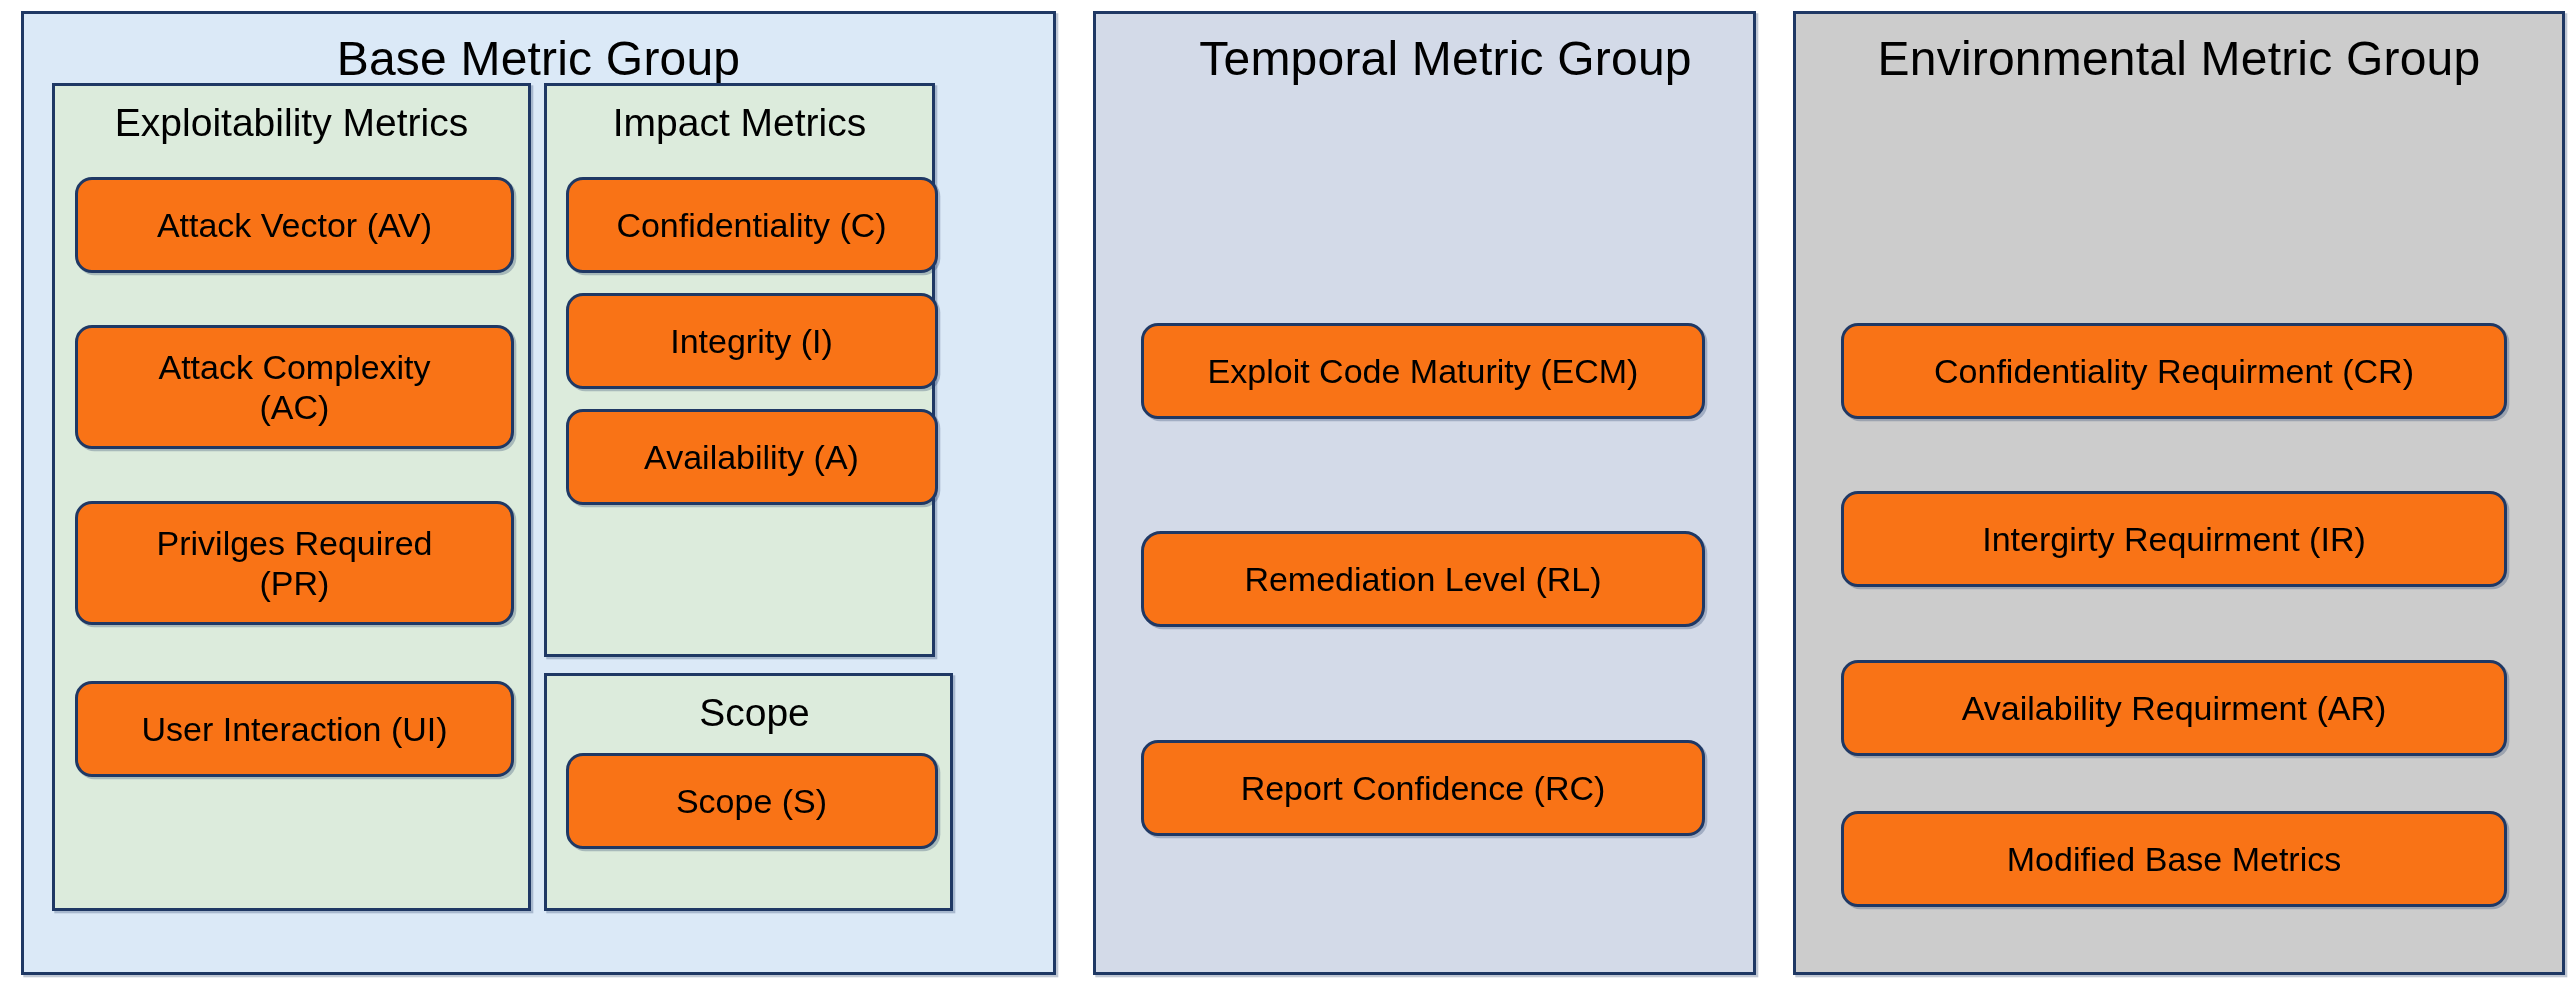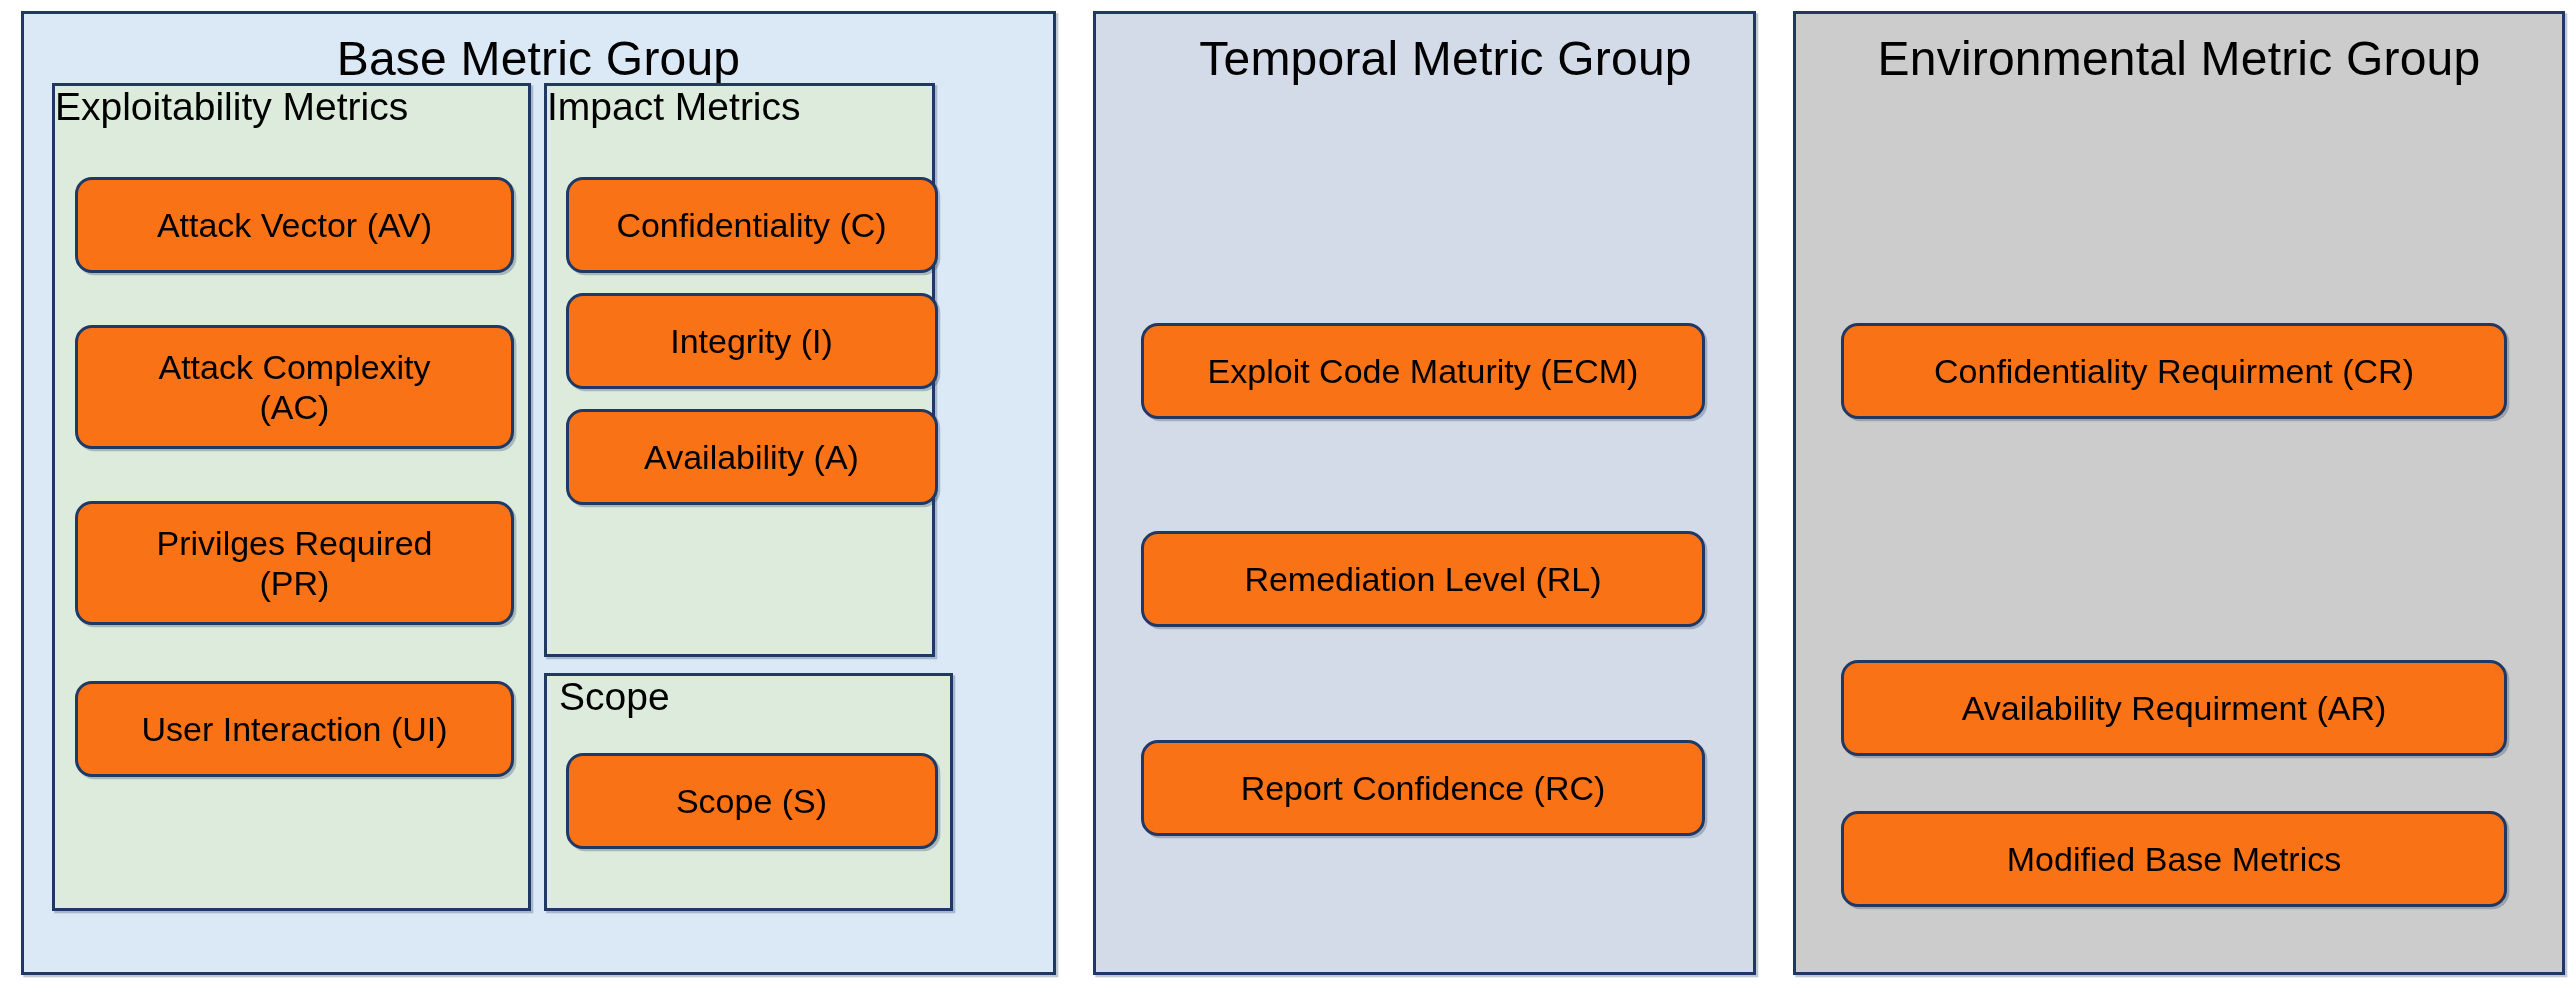--- a/index.html
+++ b/index.html
@@ -67,24 +67,25 @@
 
   
   .subgroup {
     position: absolute;
     box-sizing: border-box;
     border: 3.9px solid #1f3864;
     background: #dcebdc;
     box-shadow: 2.3px 2.3px 0 rgba(31,56,100,0.28);
   }
   .subgroup-title {
+    text-align: center;
     font-size: 39px;
     line-height: 1.05;
     white-space: nowrap;
-    margin-top: 1px;
+    margin-top: 17px;
   }
 
   #sub-exploitability {
     left: 28px;
     top: 69px;
     width: 479px;
     height: 828px;
   }
   #sub-impact {
     left: 520px;
@@ -129,21 +130,21 @@
   
   #chip-c { left: 18.5px; top: 91px; width: 372px; height: 96px; }
   #chip-i { left: 18.5px; top: 207px; width: 372px; height: 96px; }
   #chip-a { left: 18.5px; top: 323px; width: 372px; height: 96px; }
 
   
   #chip-s { left: 18.5px; top: 77px; width: 372px; height: 96px; }
 
   
   #chip-ecm { left: 45px; top: 309px; width: 564px; height: 96px; }
-  #chip-rl  { left: 45px; top: 517px; width: 564px; height: 96px; }
+  #chip-rl  { left: 45px; top: 517px; width: 564px; height: 96px; border-radius: 20px; }
   #chip-rc  { left: 45px; top: 726px; width: 564px; height: 96px; }
 
   
   #chip-cr  { left: 45px; top: 309px; width: 666px; height: 96px; }
   #chip-ir  { left: 45px; top: 477px; width: 666px; height: 96px; }
   #chip-ar  { left: 45px; top: 646px; width: 666px; height: 96px; }
   #chip-mbm { left: 45px; top: 797px; width: 666px; height: 96px; }
 </style>
 </head>
 <body>
@@ -222,20 +223,23 @@
   </div>
 
   <div class="panel" id="panel-environmental">
 
     <div class="panel-title">Environmental Metric Group</div>
 
     <div class="chip" id="chip-cr">
       <span class="chip-label">Confidentiality Requirment (CR)</span>
     </div>
 
+    <div class="chip" id="chip-ir">
+      <span class="chip-label">Intergirty Requirment (IR)</span>
+    </div>
 
     <div class="chip" id="chip-ar">
       <span class="chip-label">Availability Requirment (AR)</span>
     </div>
 
     <div class="chip" id="chip-mbm">
       <span class="chip-label">Modified Base Metrics</span>
     </div>
   </div>
 

